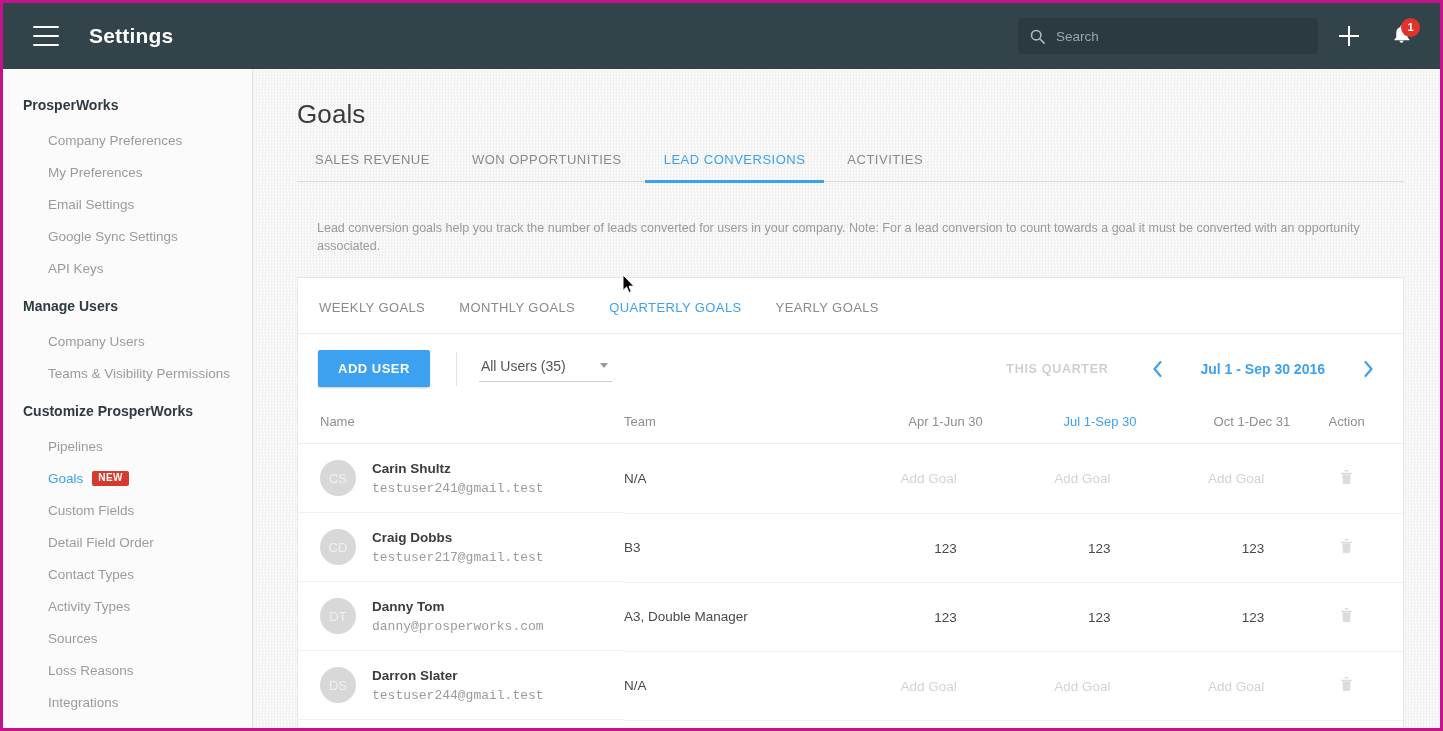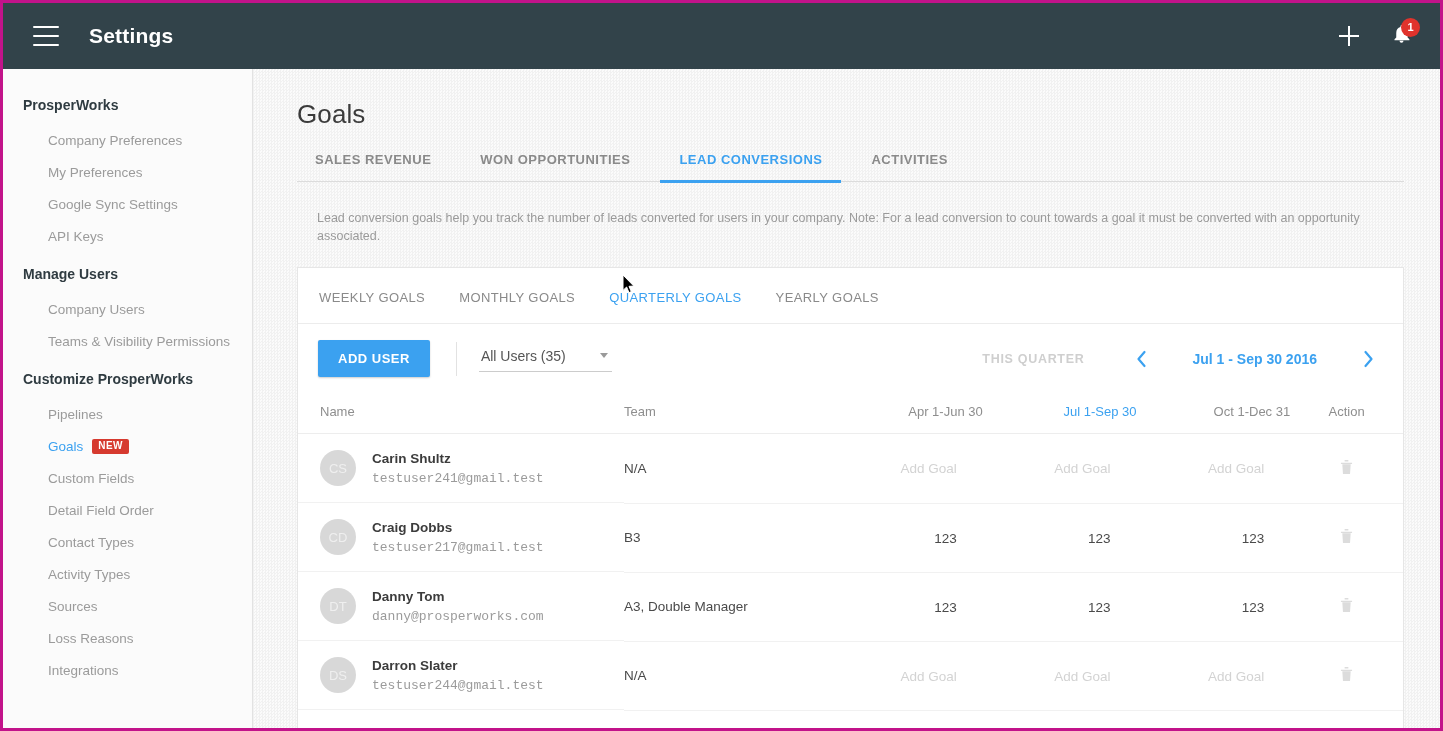--- a/index.html
+++ b/index.html
@@ -165,24 +165,23 @@
     font-size: 26px;
     color: #3b3b3b;
     font-weight: normal;
     margin-bottom: 22px;
     letter-spacing: .1px;
   }
 
   
   .tabstrip {
     display: flex;
-    gap: 11px;
+    gap: 4px;
     border-bottom: 1px solid #dcdcdc;
-    margin-bottom: 28px;
-    font-weight: bold;
+    margin-bottom: 38px;
   }
   .tab {
     font-size: 13px;
     letter-spacing: .5px;
     color: #8a8a8a;
     padding: 0 19px 13px;
     cursor: pointer;
     border-bottom: 3px solid transparent;
     margin-bottom: -2px;
   }
@@ -259,21 +258,21 @@
   .caret-down {
     width: 0; height: 0;
     border-left: 4.5px solid transparent;
     border-right: 4.5px solid transparent;
     border-top: 5px solid #9a9a9a;
   }
   .toolbar-right {
     margin-left: auto;
     display: flex;
     align-items: center;
-    gap: 12px;
+    gap: 4px;
   }
   .this-quarter {
     font-size: 12.5px;
     font-weight: bold;
     letter-spacing: .7px;
     color: #cfcfcf;
     cursor: pointer;
     padding-right: 28px;
   }
   .arrow-btn {
@@ -356,20 +355,29 @@
   <div class="topbar">
     <div class="hamburger">
       <i></i>
             <i></i>
             <i></i>
     </div>
     <div class="app-title">Settings</div>
 
     <div class="topbar-spacer"></div>
 
+    <div class="search-box">
+      <span>
+        <svg width="15" height="15" viewBox="0 0 16 16" fill="none" stroke="#b2bbc0" stroke-width="1.7">
+          <circle cx="6.6" cy="6.6" r="5"></circle>
+                <line x1="10.4" y1="10.4" x2="15" y2="15" stroke-linecap="round"></line>
+        </svg>
+      </span>
+      <input class="search-input" type="text" value="" placeholder="Search" style="">
+    </div>
 
     <div class="topbar-icon">
       <span class="plus-glyph"></span>
     </div>
 
     <div class="topbar-icon">
       <span>
         <svg width="21" height="22" viewBox="0 0 24 24" fill="#ffffff">
           <path d="M12 22a2.3 2.3 0 0 0 2.3-2.2H9.7A2.3 2.3 0 0 0 12 22zm7-6v-5.2c0-3.3-1.8-6-4.8-6.7v-.7a1.7 1.7 0 1 0-3.4 0v.7C7.8 4.8 6 7.5 6 10.8V16l-2 2v1h17v-1l-2-2z"></path>
         </svg>
@@ -378,20 +386,21 @@
     </div>
   </div>
 
   <div class="body-row">
 
     <nav class="sidebar">
 
       <div class="nav-section-title first">ProsperWorks</div>
       <div class="nav-item">Company Preferences</div>
       <div class="nav-item">My Preferences</div>
+      <div class="nav-item">Email Settings</div>
       <div class="nav-item">Google Sync Settings</div>
       <div class="nav-item">API Keys</div>
 
       <div class="nav-section-title">Manage Users</div>
       <div class="nav-item">Company Users</div>
       <div class="nav-item">Teams &amp; Visibility Permissions</div>
 
       <div class="nav-section-title">Customize ProsperWorks</div>
       <div class="nav-item">Pipelines</div>
       <div class="nav-item active">

